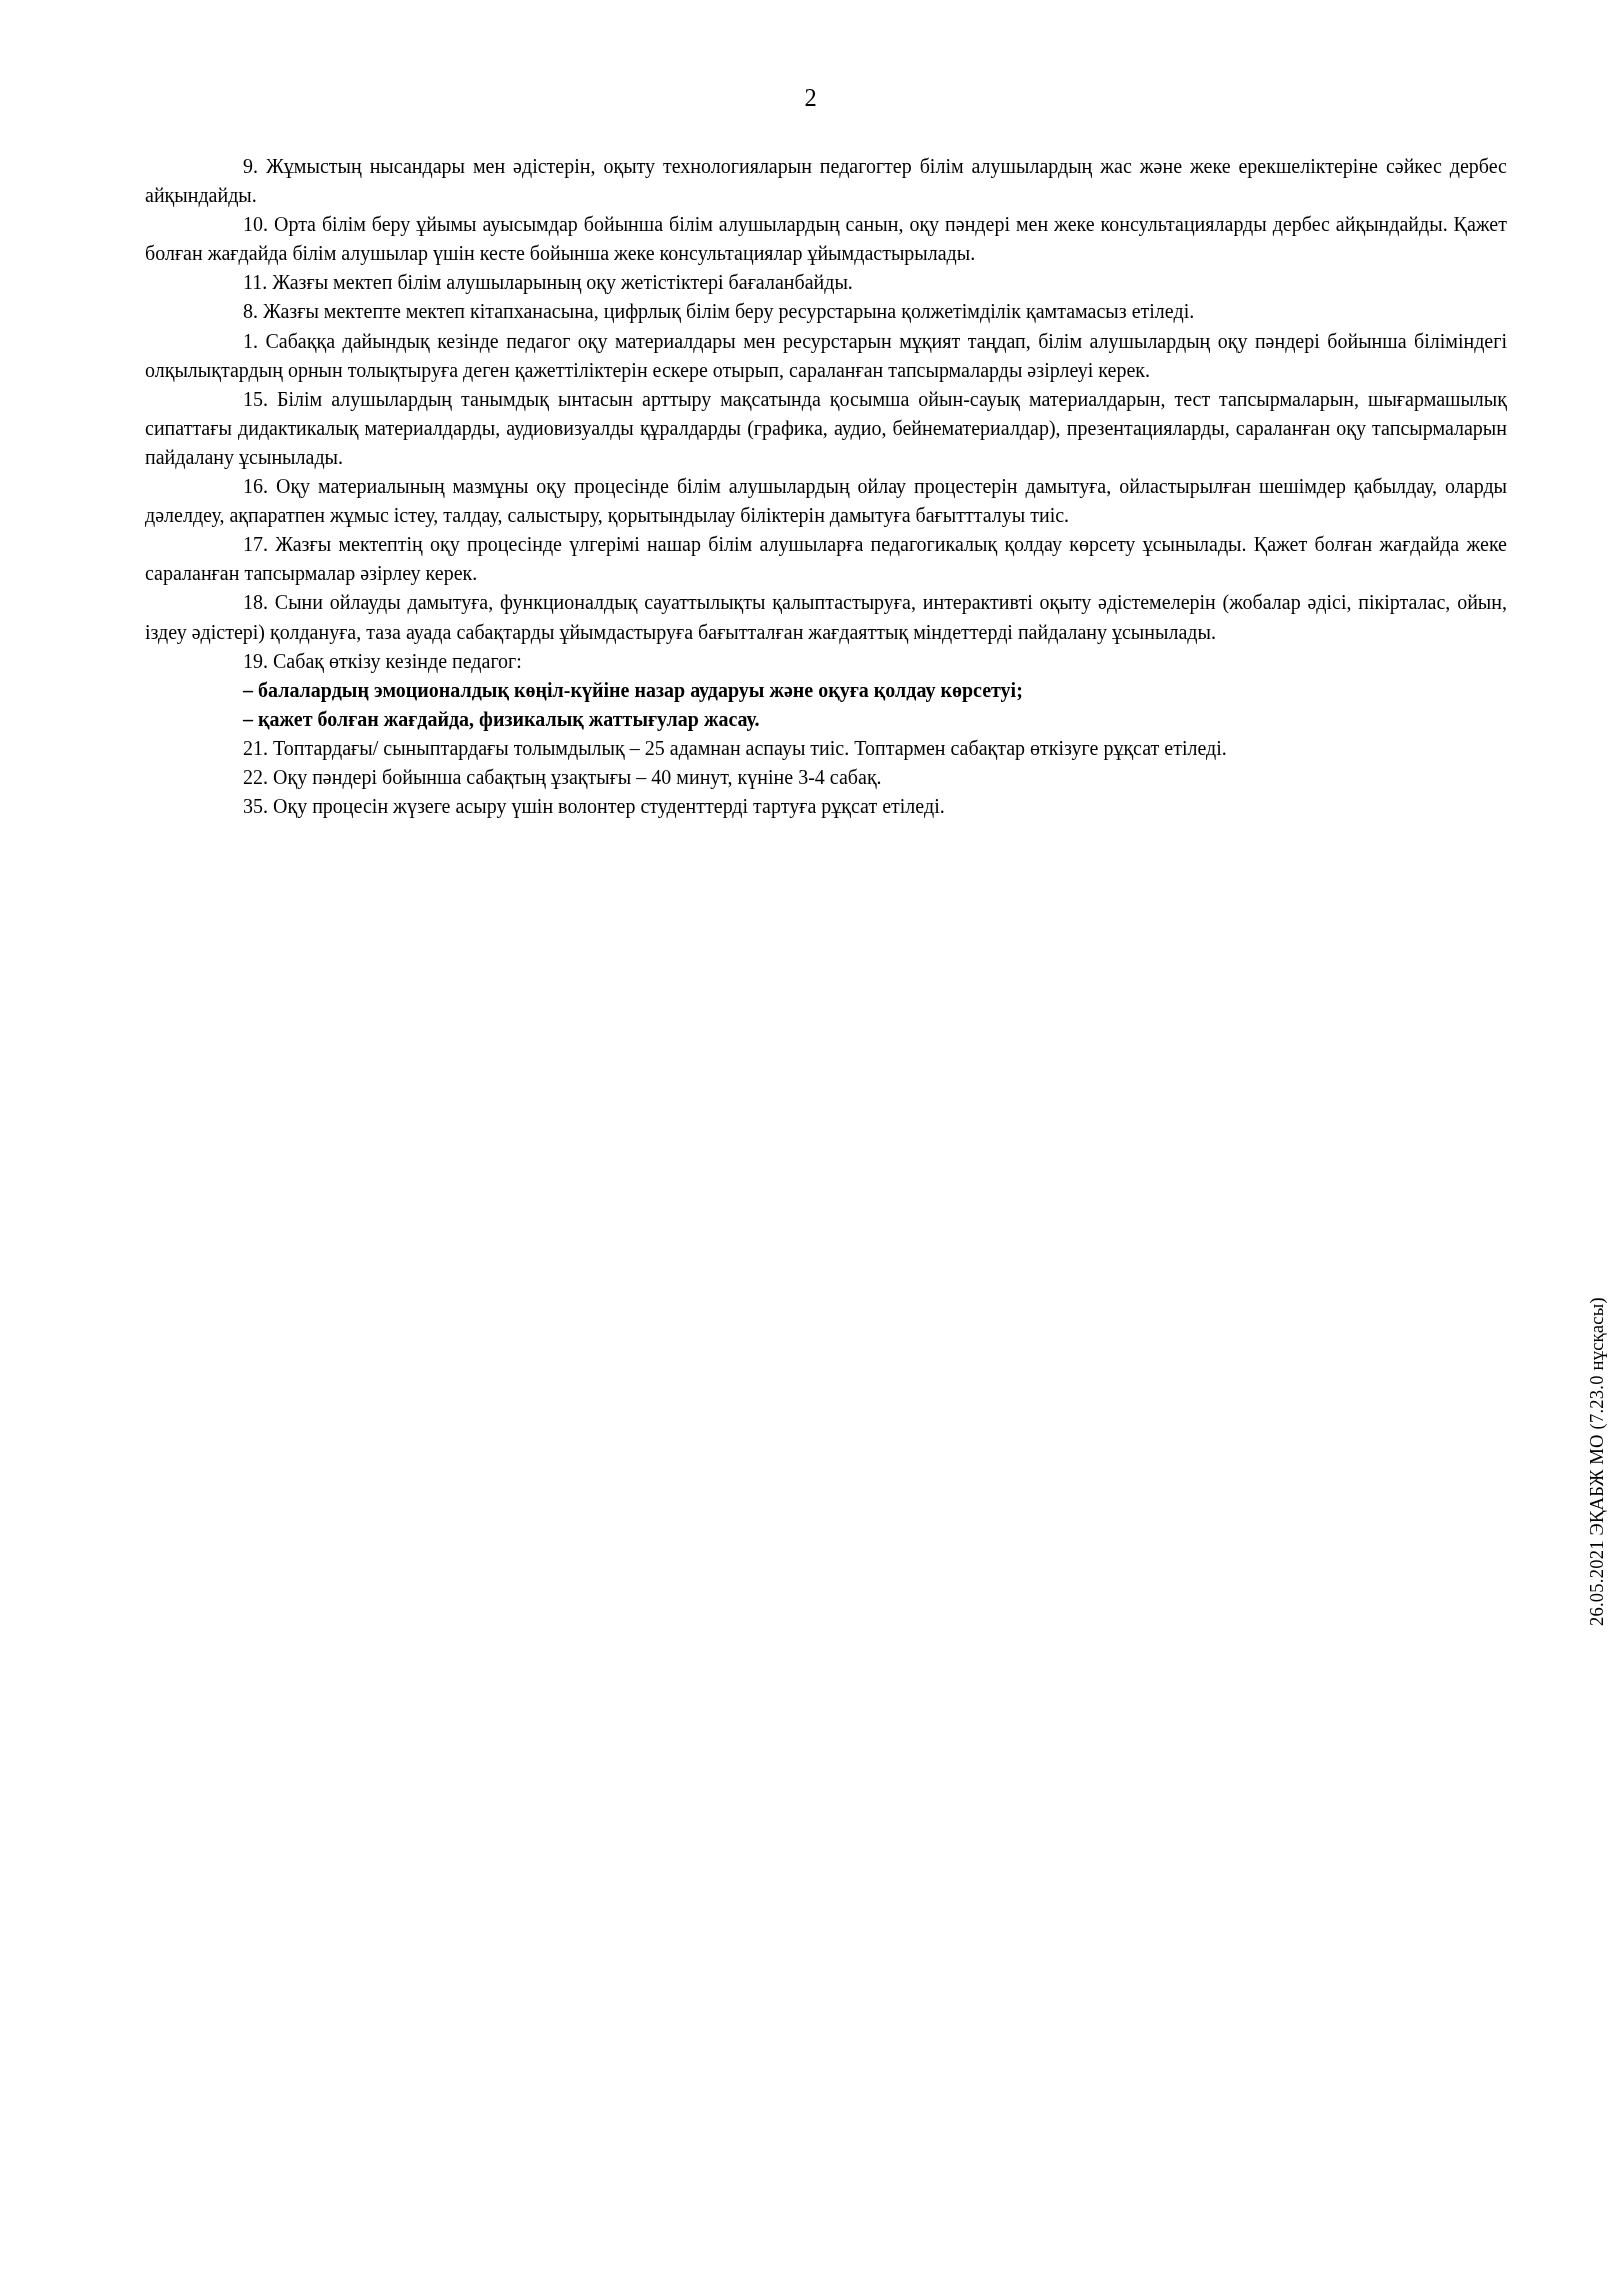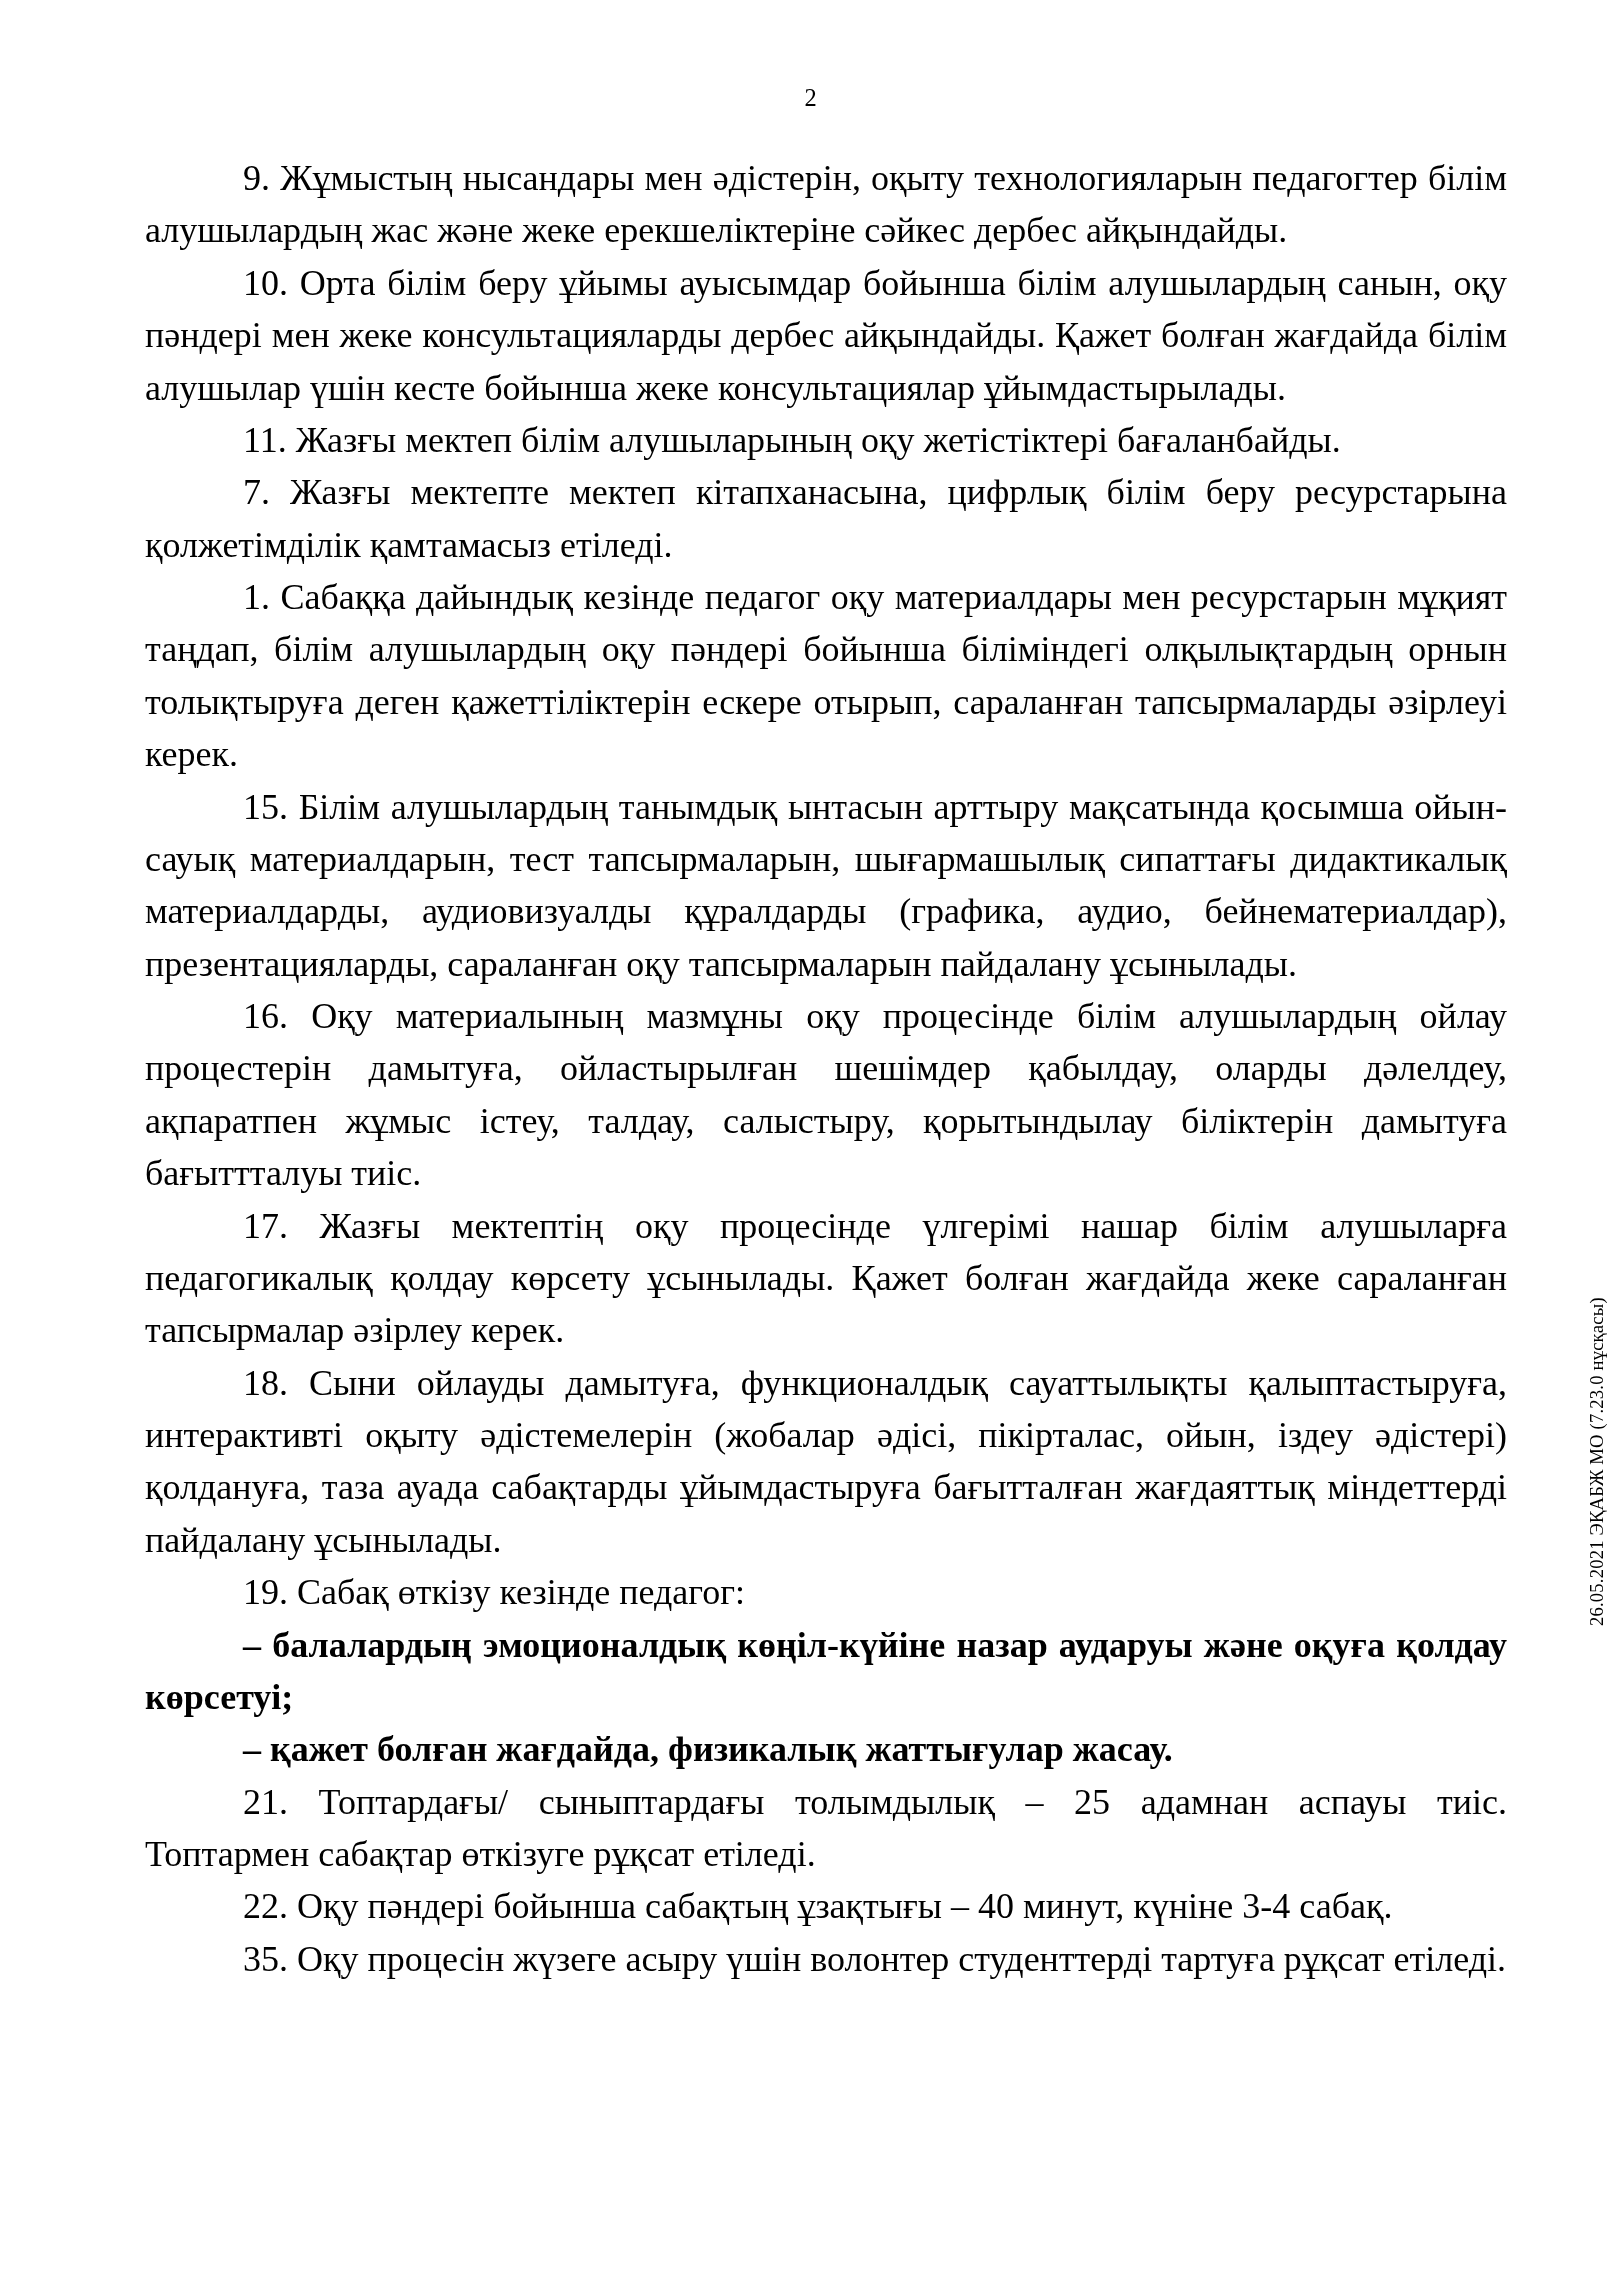--- a/index.html
+++ b/index.html
@@ -33,21 +33,21 @@
     line-height: 1;
   }
   .content {
     position: absolute;
     top: 152px;
     left: 145px;
     width: 1362px;
   }
   p.para {
     margin: 0;
-    font-size: 36px;
+    font-size: 20px;
     line-height: 1.455;
     text-align: justify;
     text-indent: 98px;
     hyphens: none;
   }
   p.para.dash {
     text-indent: 98px;
     font-weight: bold;
   }
   
@@ -69,21 +69,21 @@
 <body>
 
 <div class="page">
 
   <div class="page-number">2</div>
 
   <div class="content">
     <p class="para">9. Жұмыстың нысандары мен әдістерін, оқыту технологияларын педагогтер білім алушылардың жас және жеке ерекшеліктеріне сәйкес дербес айқындайды.</p>
     <p class="para">10. Орта білім беру ұйымы ауысымдар бойынша білім алушылардың санын, оқу пәндері мен жеке консультацияларды дербес айқындайды. Қажет болған жағдайда білім алушылар үшін кесте бойынша жеке консультациялар ұйымдастырылады.</p>
     <p class="para">11. Жазғы мектеп білім алушыларының оқу жетістіктері бағаланбайды.</p>
-    <p class="para">7. Жазғы мектепте мектеп кітапханасына, цифрлық білім беру ресурстарына қолжетімділік қамтамасыз етіледі.</p>
+    <p class="para">8. Жазғы мектепте мектеп кітапханасына, цифрлық білім беру ресурстарына қолжетімділік қамтамасыз етіледі.</p>
     <p class="para">1. Сабаққа дайындық кезінде педагог оқу материалдары мен ресурстарын мұқият таңдап, білім алушылардың оқу пәндері бойынша біліміндегі олқылықтардың орнын толықтыруға деген қажеттіліктерін ескере отырып, сараланған тапсырмаларды әзірлеуі керек.</p>
     <p class="para">15. Білім алушылардың танымдық ынтасын арттыру мақсатында қосымша ойын-сауық материалдарын, тест тапсырмаларын, шығармашылық сипаттағы дидактикалық материалдарды, аудиовизуалды құралдарды (графика, аудио, бейнематериалдар), презентацияларды, сараланған оқу тапсырмаларын пайдалану ұсынылады.</p>
     <p class="para">16. Оқу материалының мазмұны оқу процесінде білім алушылардың ойлау процестерін дамытуға, ойластырылған шешімдер қабылдау, оларды дәлелдеу, ақпаратпен жұмыс істеу, талдау, салыстыру, қорытындылау біліктерін дамытуға бағыттталуы тиіс.</p>
     <p class="para">17. Жазғы мектептің оқу процесінде үлгерімі нашар білім алушыларға педагогикалық қолдау көрсету ұсынылады. Қажет болған жағдайда жеке сараланған тапсырмалар әзірлеу керек.</p>
     <p class="para">18. Сыни ойлауды дамытуға, функционалдық сауаттылықты қалыптастыруға, интерактивті оқыту әдістемелерін (жобалар әдісі, пікірталас, ойын, іздеу әдістері) қолдануға, таза ауада сабақтарды ұйымдастыруға бағытталған жағдаяттық міндеттерді пайдалану ұсынылады.</p>
     <p class="para">19. Сабақ өткізу кезінде педагог:</p>
     <p class="para dash">– балалардың эмоционалдық көңіл-күйіне назар аударуы және оқуға қолдау көрсетуі;</p>
     <p class="para dash">– қажет болған жағдайда, физикалық жаттығулар жасау.</p>
     <p class="para">21. Топтардағы/ сыныптардағы толымдылық – 25 адамнан аспауы тиіс. Топтармен сабақтар өткізуге рұқсат етіледі.</p>
     <p class="para">22. Оқу пәндері бойынша сабақтың ұзақтығы – 40 минут, күніне 3-4 сабақ.</p>

